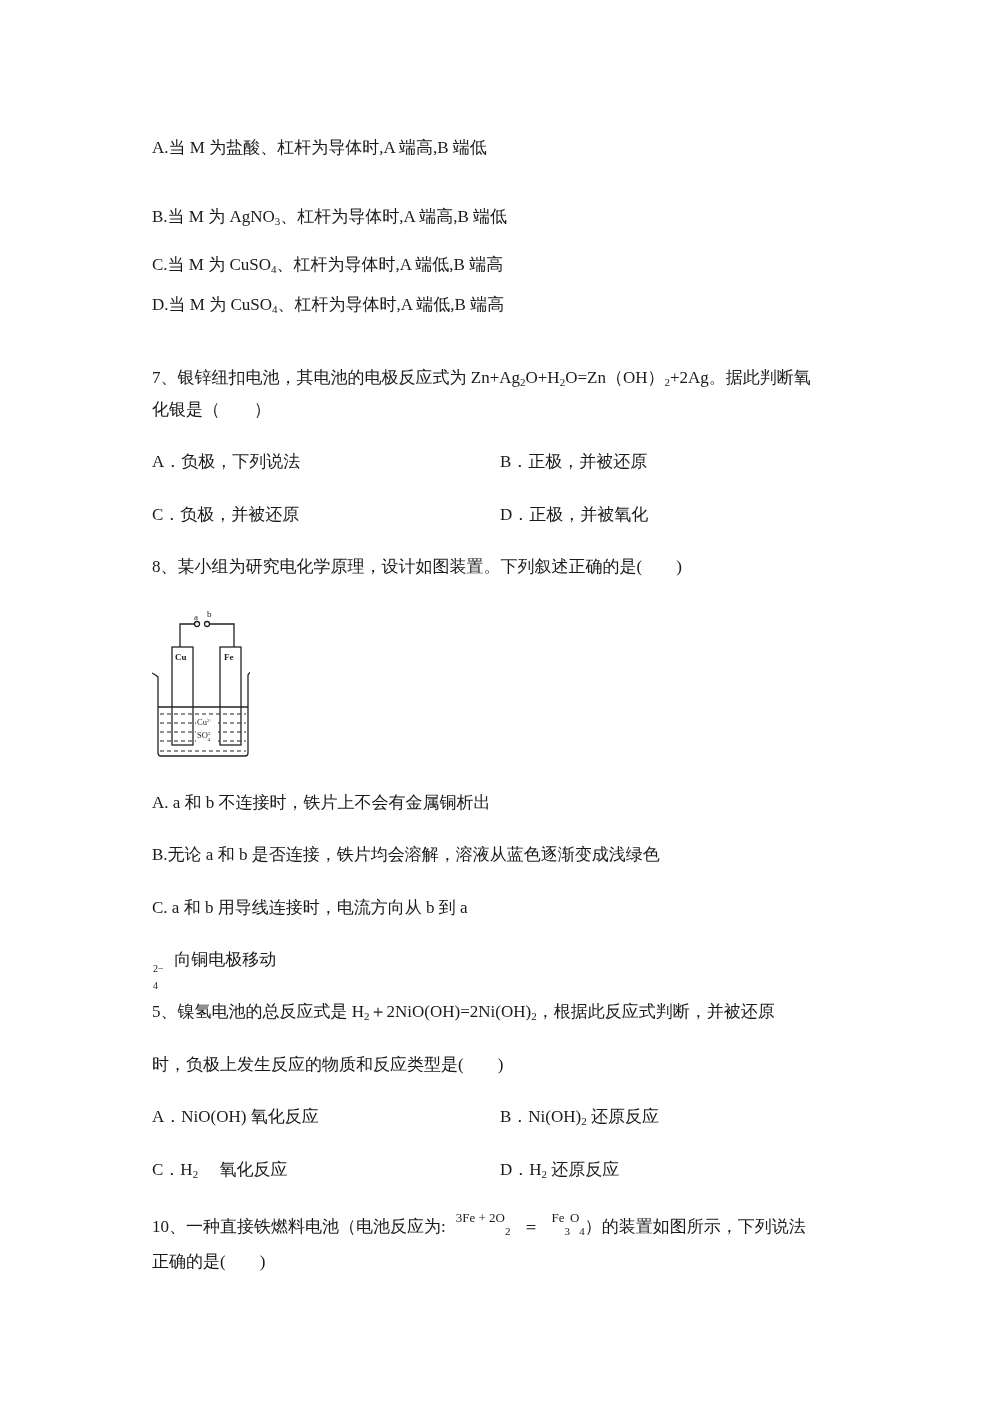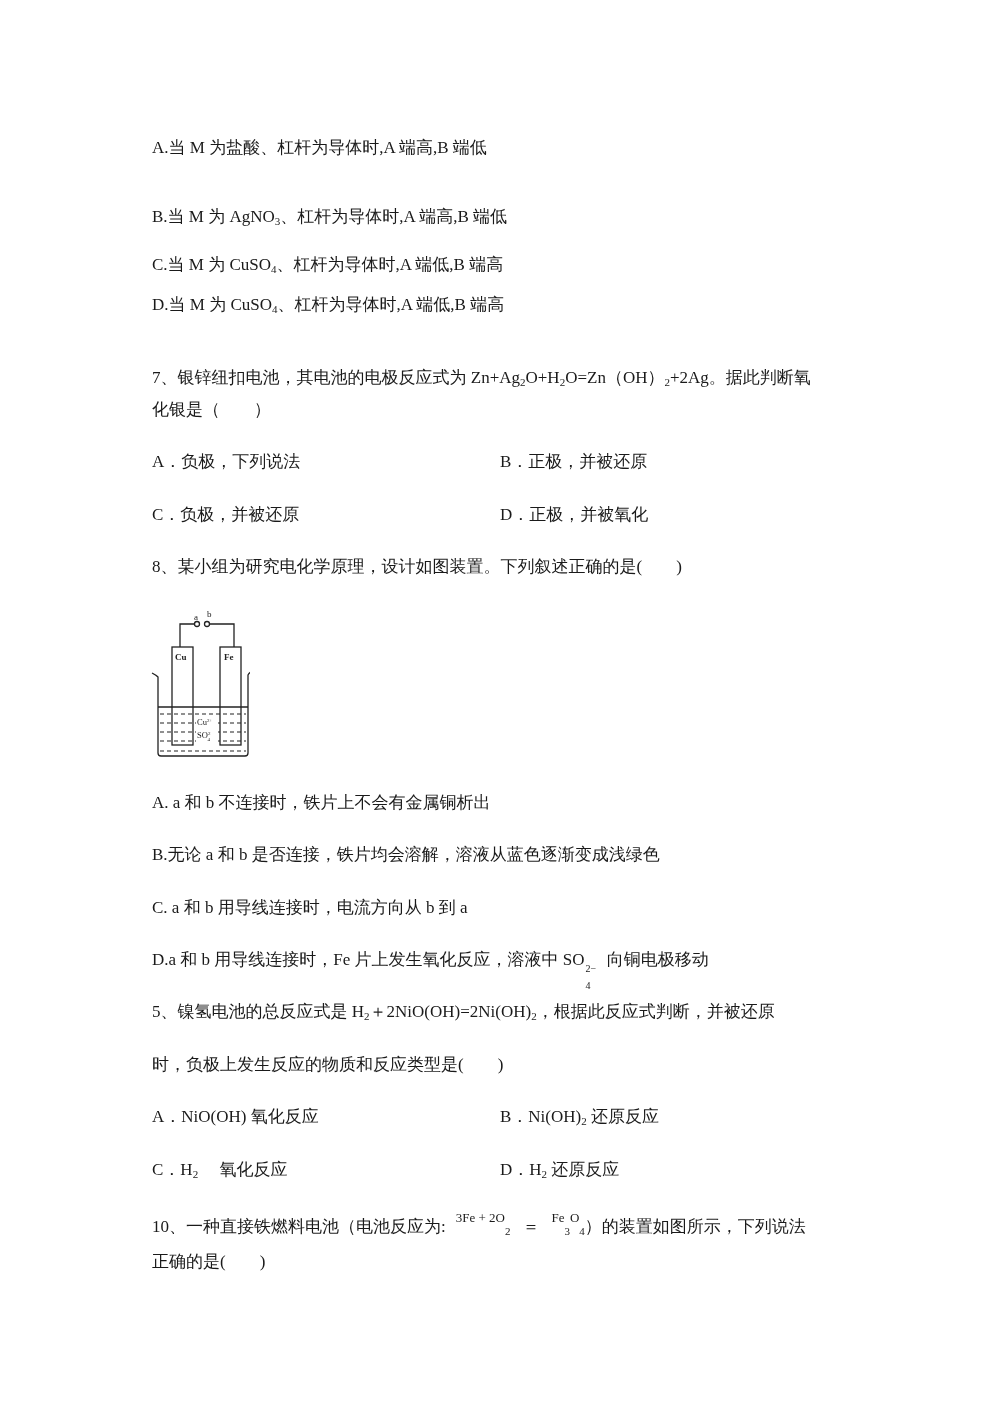--- a/index.html
+++ b/index.html
@@ -66,21 +66,21 @@
     <text x="25" y="55" font-size="9" font-weight="bold" font-family="Liberation Serif, serif" fill="#222">Cu</text>
     <text x="74" y="55" font-size="9" font-weight="bold" font-family="Liberation Serif, serif" fill="#222">Fe</text>
     <text x="47" y="120" font-size="8.5" font-family="Liberation Serif, serif" fill="#222">Cu<tspan font-size="5" dy="-3">2+</tspan></text>
     <text x="47" y="133" font-size="8.5" font-family="Liberation Serif, serif" fill="#222">SO<tspan font-size="5" dy="-3">2</tspan><tspan font-size="5" dx="-3" dy="6">4</tspan></text>
   </svg>
 </div>
 
 <div class="line" style="top:792px">A. a 和 b 不连接时，铁片上不会有金属铜析出</div>
 <div class="line" style="top:844px">B.无论 a 和 b 是否连接，铁片均会溶解，溶液从蓝色逐渐变成浅绿色</div>
 <div class="line" style="top:897px">C. a 和 b 用导线连接时，电流方向从 b 到 a</div>
-<div class="line" style="top:949px"><span>D.a 和 b 用导线连接时，Fe 片上发生氧化反应，溶液中 SO</span><span class="ion"><span class="sup">2−</span><span class="sb">4</span></span><span style="display:inline-block;width:18px"></span><span> 向铜电极移动</span></div>
+<div class="line" style="top:949px"><span class="ion"><span class="sup">2−</span><span class="sb">4</span></span><span style="display:inline-block;width:18px"></span><span> 向铜电极移动</span></div>
 
 <div class="line" style="top:1001px"><span>5、镍氢电池的总反应式是 H</span><sub>2</sub><span>＋2NiO(OH)=2Ni(OH)</span><sub>2</sub><span>，根据此反应式判断，并被还原</span></div>
 <div class="line" style="top:1054px">时，负极上发生反应的物质和反应类型是(　　)</div>
 <div class="line" style="top:1106px">A．NiO(OH) 氧化反应</div>
 <div class="line col2" style="top:1106px"><span>B．Ni(OH)</span><sub>2</sub><span> 还原反应</span></div>
 <div class="line" style="top:1159px"><span>C．H</span><sub>2</sub><span>　 氧化反应</span></div>
 <div class="line col2" style="top:1159px"><span>D．H</span><sub>2</sub><span> 还原反应</span></div>
 
 <div class="line" style="top:1216px"><span>10、一种直接铁燃料电池（电池反应为:</span><span style="display:inline-block;width:10px"></span><span class="eq"><span class="raise">3Fe + 2O</span><sub>2</sub><span style="display:inline-block;width:12px"></span><span>＝</span><span style="display:inline-block;width:12px"></span><span class="raise">Fe</span><sub>3</sub><span class="raise">O</span><sub>4</sub></span><span>）的装置如图所示，下列说法</span></div>
 <div class="line" style="top:1251px">正确的是(　　)</div>

